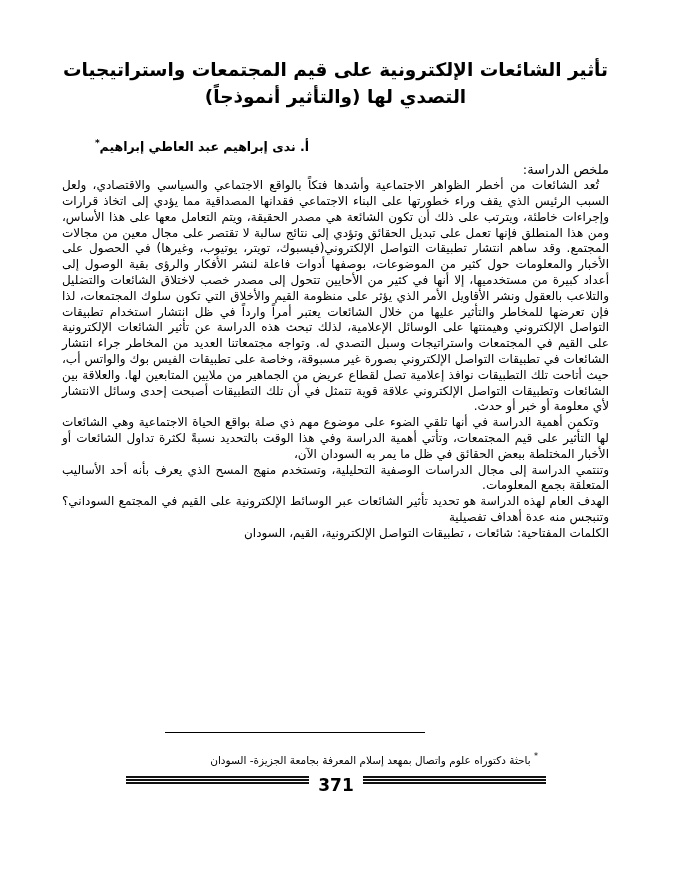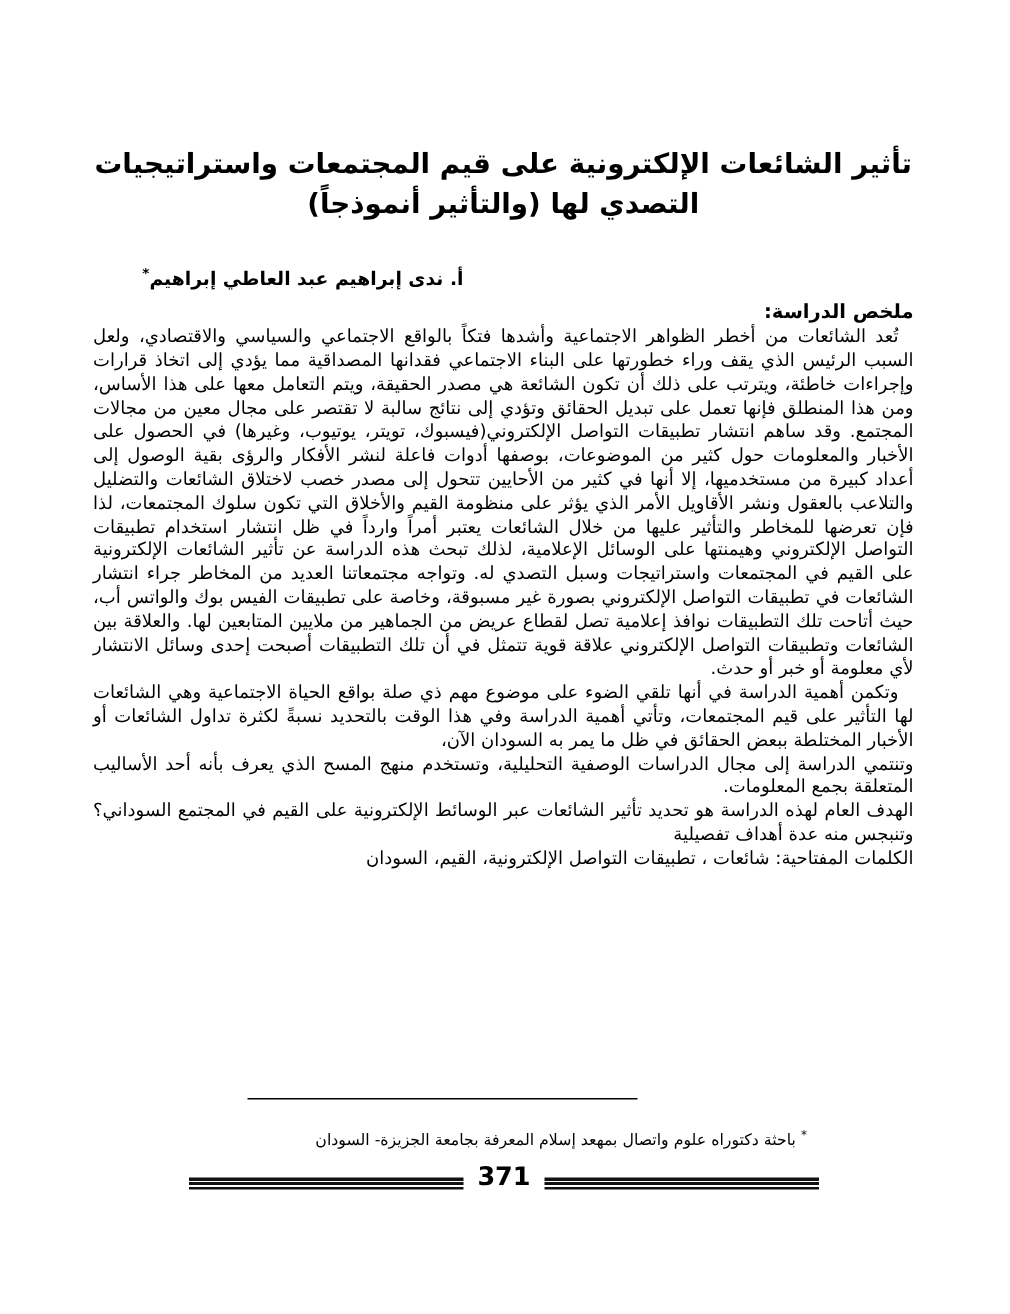--- a/index.html
+++ b/index.html
@@ -17,38 +17,38 @@
     direction: rtl;
     overflow: hidden;
   }
   .content {
     position: absolute;
     top: 0;
     right: 64px;
     left: 62px;
   }
   .title {
-    margin-top: 96px;
+    margin-top: 56px;
     text-align: center;
     font-weight: bold;
     font-size: 18.5px;
     line-height: 27px;
   }
   .author {
     margin-top: 28px;
     padding-right: 300px;
     font-weight: bold;
     font-size: 12.5px;
     white-space: nowrap;
     text-align: right;
   }
   .author sup { font-size: 9px; }
   .abstract-heading {
     margin-top: 7px;
-    font-weight: bold;
+    font-weight: normal;
     font-size: 13px;
     line-height: 17px;
     text-align: right;
   }
   .body-text p {
     margin: 0;
     font-size: 12px;
     line-height: 15.8px;
     text-align: justify;
     text-justify: inter-word;
@@ -77,21 +77,21 @@
     white-space: nowrap;
     direction: rtl;
   }
   .footnote sup { font-size: 8px; }
   .footer-rule {
     position: absolute;
     top: 776px;
     left: 126px;
     width: 420px;
     display: flex;
-    align-items: flex-end;
+    align-items: flex-start;
     direction: ltr;
     gap: 5px;
   }
   .rule-line {
     flex: 1;
     height: 8px;
     background: linear-gradient(
       to bottom,
       #111 0px, #111 2.2px,
       #fff 2.2px, #fff 3px,

